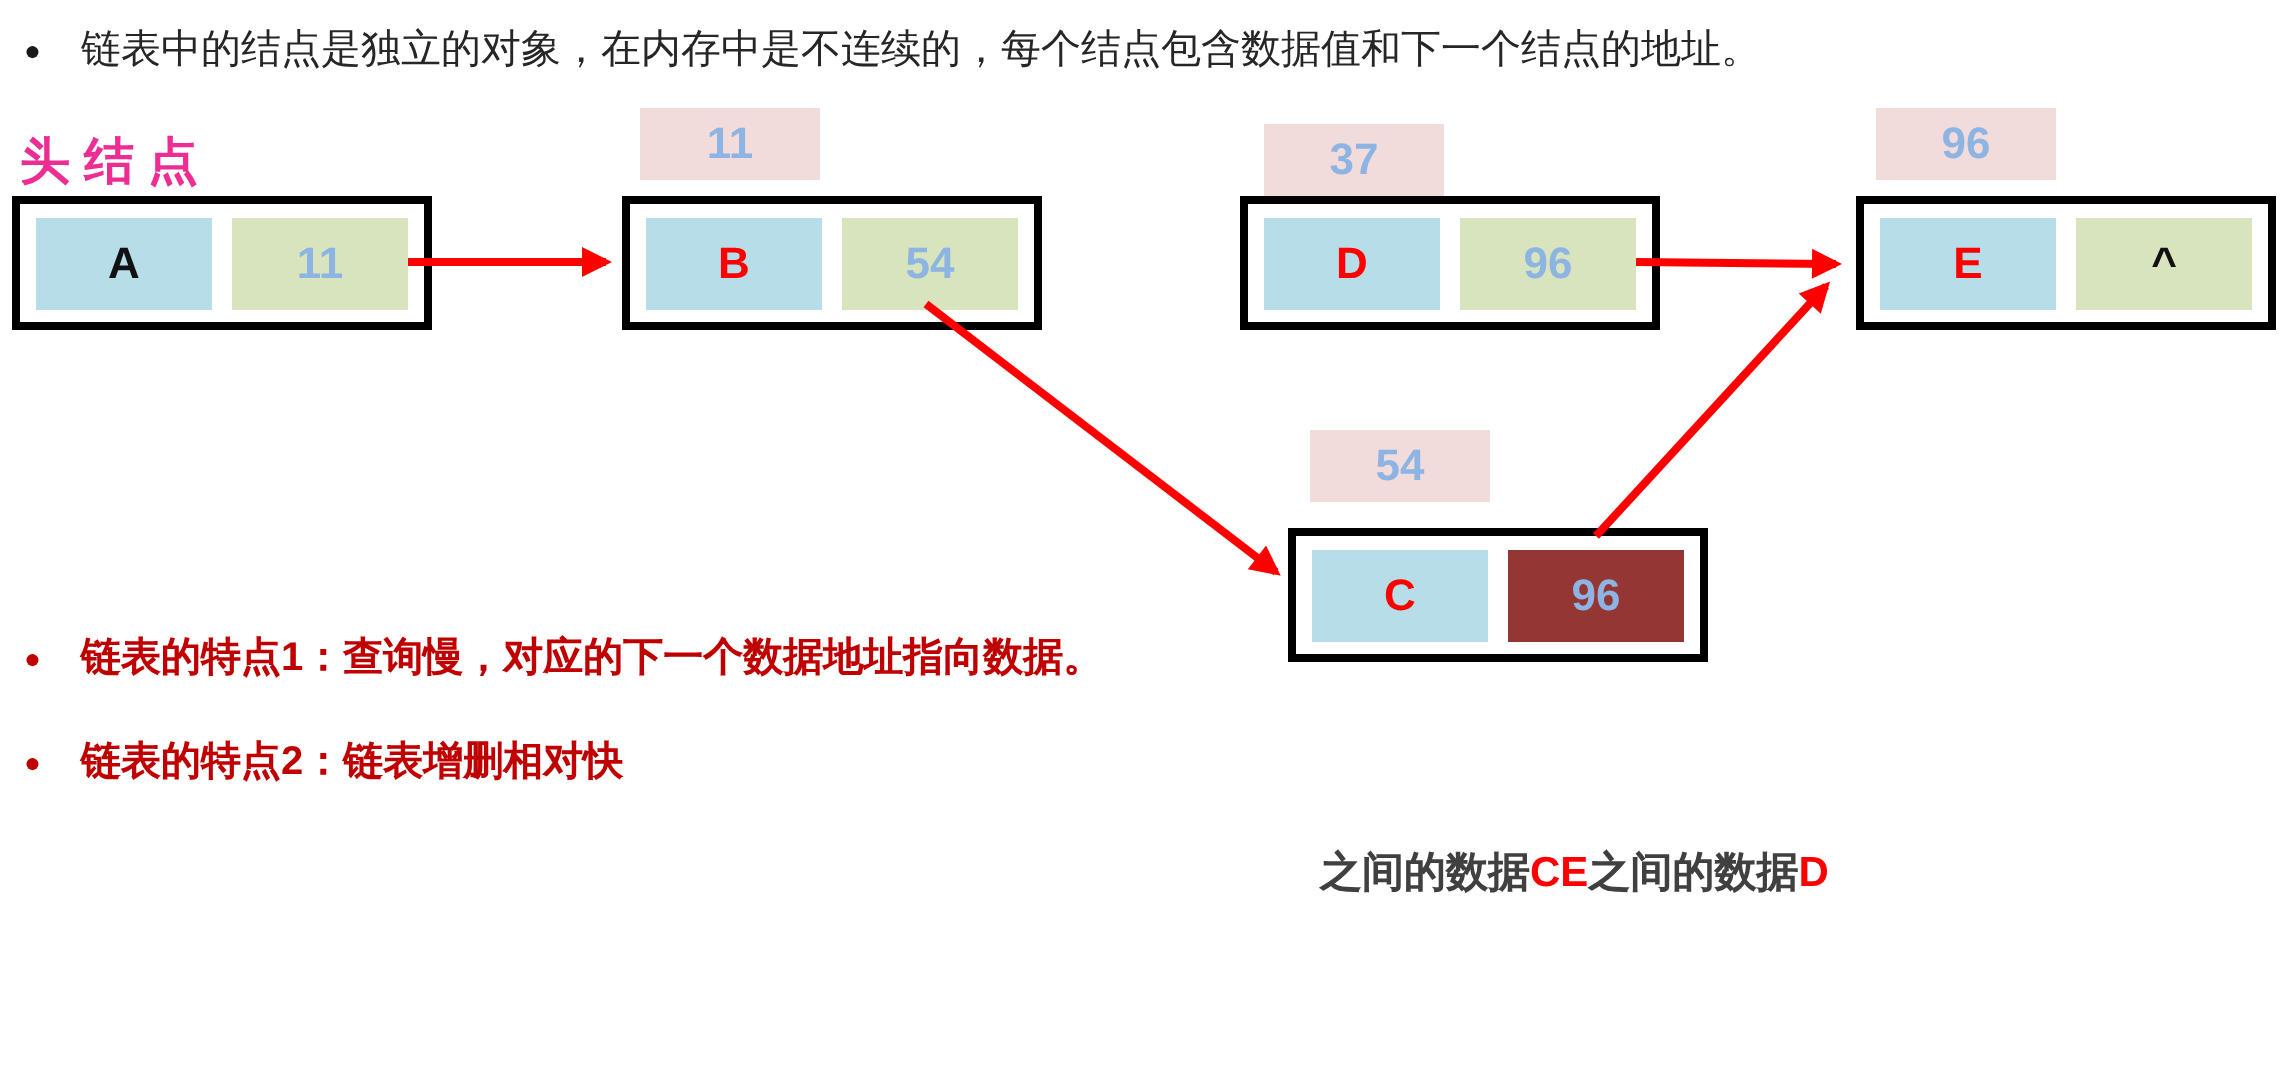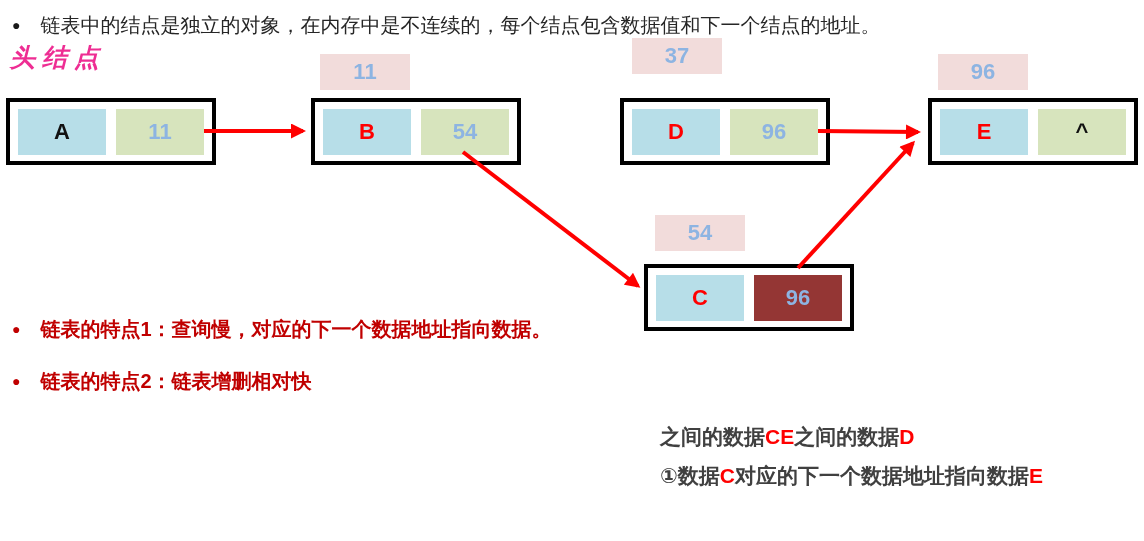--- a/index.html
+++ b/index.html
@@ -4,21 +4,21 @@
 <style>
   html,body{margin:0;padding:0;background:#fff;}
   .canvas{
     position:relative;width:1144px;height:541px;background:#ffffff;
     font-family:"Liberation Sans","DejaVu Sans",sans-serif;overflow:hidden;
   }
   
   .intro{position:absolute;left:12px;top:12px;display:flex;align-items:flex-start;color:#262626;font-size:20px;line-height:26px;}
   .intro .bullet{font-size:14px;line-height:26px;margin-right:20px;color:#1a1a1a;}
   
-  .head-label{position:absolute;left:10px;top:41px;color:#EE2D93;font-weight:bold;font-size:25px;letter-spacing:7px;font-style:italic;}
+  .head-label{position:absolute;left:10px;top:64px;color:#EE2D93;font-weight:bold;font-size:25px;letter-spacing:7px;}
   
   .node{
     position:absolute;width:202px;height:59px;border:4px solid #000;background:#fff;
     display:flex;align-items:center;justify-content:center;gap:10px;
   }
   .cell{
     width:88px;height:46px;display:flex;align-items:center;justify-content:center;
     font-weight:bold;font-size:22px;
   }
   .bg-blue{background:#B7DEE8;}
@@ -50,21 +50,21 @@
 <div class="canvas">
 
   <div class="intro">
     <span class="bullet">●</span>
     <span>链表中的结点是独立的对象，在内存中是不连续的，每个结点包含数据值和下一个结点的地址。</span>
   </div>
 
   <div class="head-label">头结点</div>
 
   <div class="addr" style="left:320px;top:54px;">11</div>
-  <div class="addr" style="left:632px;top:38px;">37</div>
+  <div class="addr" style="left:632px;top:62px;">37</div>
   <div class="addr" style="left:938px;top:54px;">96</div>
   <div class="addr" style="left:655px;top:215px;">54</div>
 
   <div class="node" style="left:6px;top:98px;">
     <div class="cell bg-blue txt-black">A</div>
     <div class="cell bg-green txt-blue">11</div>
   </div>
 
   <div class="node" style="left:311px;top:98px;">
     <div class="cell bg-blue txt-red">B</div>
@@ -102,16 +102,15 @@
     <span class="bullet">●</span>
     <span>链表的特点1：查询慢，对应的下一个数据地址指向数据。</span>
   </div>
   <div class="feature feature-2">
     <span class="bullet">●</span>
     <span>链表的特点2：链表增删相对快</span>
   </div>
 
   <div class="note">
     <div><span>之间的数据</span><span class="hl">CE</span><span>之间的数据</span><span class="hl">D</span></div>
-    <div><span>①数据</span><span class="hl">C</span><span>对应的下一个数据地址指向数据</span><span class="hl">E</span></div>
   </div>
 
 </div>
 
 </body></html>

